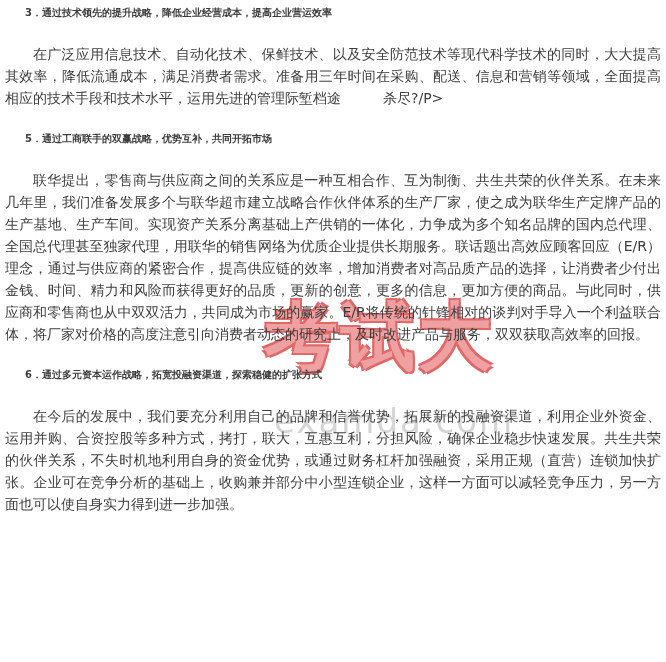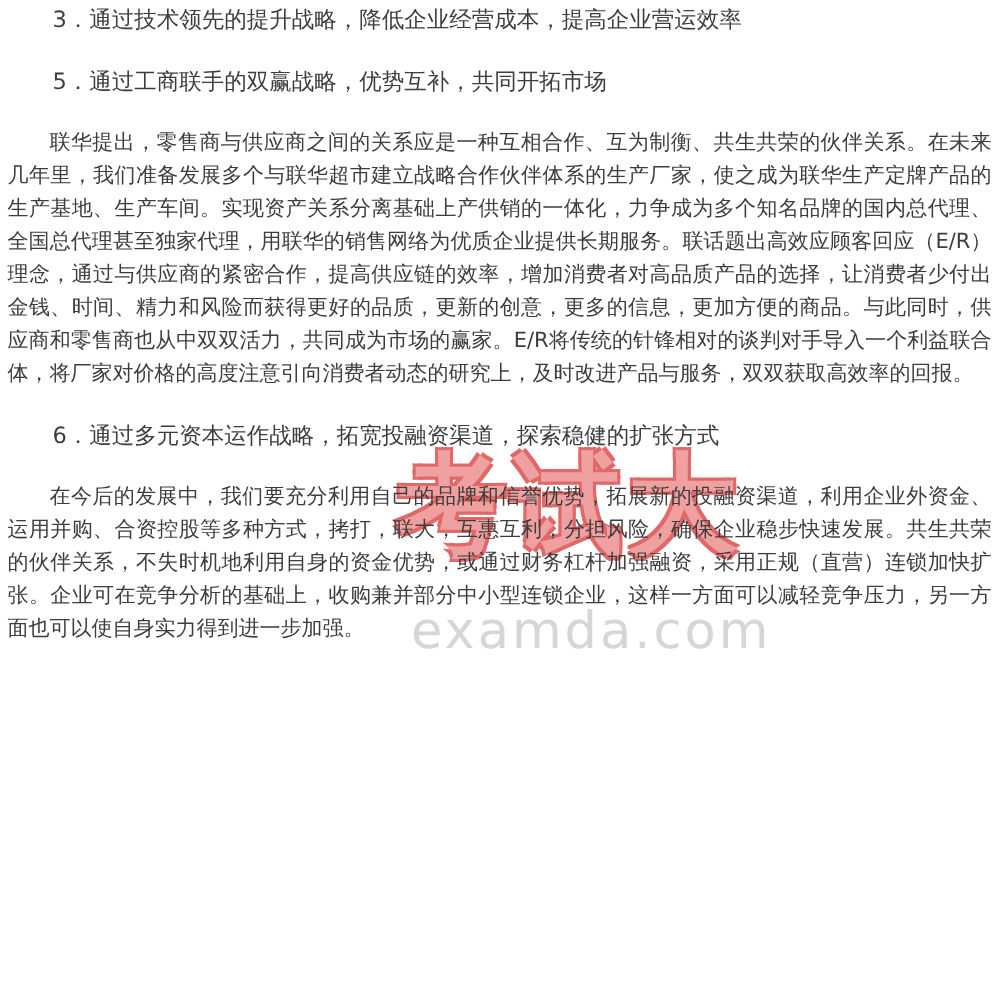--- a/index.html
+++ b/index.html
@@ -47,42 +47,43 @@
     position: relative;
     z-index: 1;
     padding: 2px 5px 0 5px;
     color: #3d3d3d;
     font-size: 14px;
     line-height: 22px;
     text-align: justify;
   }
   .section-heading {
     margin: 0 0 19px 0;
-    font-size: 15px;
+    font-size: 10px;
     line-height: 22px;
-    font-weight: normal;
+    font-weight: bold;
     text-indent: 2em;
   }
   .section-paragraph {
     margin: 0 0 19px 0;
     text-indent: 2em;
   }
 </style>
 </head>
 <body>
 
 <div class="page">
 
   <div class="watermark-brand">考试大</div>
 
   <div class="watermark-domain">examda.com</div>
 
   <div class="content">
 
     <h3 class="section-heading">3．通过技术领先的提升战略，降低企业经营成本，提高企业营运效率</h3>
+    <p class="section-paragraph">在广泛应用信息技术、自动化技术、保鲜技术、以及安全防范技术等现代科学技术的同时，大大提高其效率，降低流通成本，满足消费者需求。准备用三年时间在采购、配送、信息和营销等领域，全面提高相应的技术手段和技术水平，运用先进的管理际堑档途　　　杀尽?/P&gt;</p>
 
 
     <h3 class="section-heading">5．通过工商联手的双赢战略，优势互补，共同开拓市场</h3>
     <p class="section-paragraph">联华提出，零售商与供应商之间的关系应是一种互相合作、互为制衡、共生共荣的伙伴关系。在未来几年里，我们准备发展多个与联华超市建立战略合作伙伴体系的生产厂家，使之成为联华生产定牌产品的生产基地、生产车间。实现资产关系分离基础上产供销的一体化，力争成为多个知名品牌的国内总代理、全国总代理甚至独家代理，用联华的销售网络为优质企业提供长期服务。联话题出高效应顾客回应（E/R）理念，通过与供应商的紧密合作，提高供应链的效率，增加消费者对高品质产品的选择，让消费者少付出金钱、时间、精力和风险而获得更好的品质，更新的创意，更多的信息，更加方便的商品。与此同时，供应商和零售商也从中双双活力，共同成为市场的赢家。E/R将传统的针锋相对的谈判对手导入一个利益联合体，将厂家对价格的高度注意引向消费者动态的研究上，及时改进产品与服务，双双获取高效率的回报。</p>
 
     <h3 class="section-heading">6．通过多元资本运作战略，拓宽投融资渠道，探索稳健的扩张方式</h3>
     <p class="section-paragraph">在今后的发展中，我们要充分利用自己的品牌和信誉优势，拓展新的投融资渠道，利用企业外资金、运用并购、合资控股等多种方式，拷打，联大，互惠互利，分担风险，确保企业稳步快速发展。共生共荣的伙伴关系，不失时机地利用自身的资金优势，或通过财务杠杆加强融资，采用正规（直营）连锁加快扩张。企业可在竞争分析的基础上，收购兼并部分中小型连锁企业，这样一方面可以减轻竞争压力，另一方面也可以使自身实力得到进一步加强。</p>
 
   </div>
 </div>

